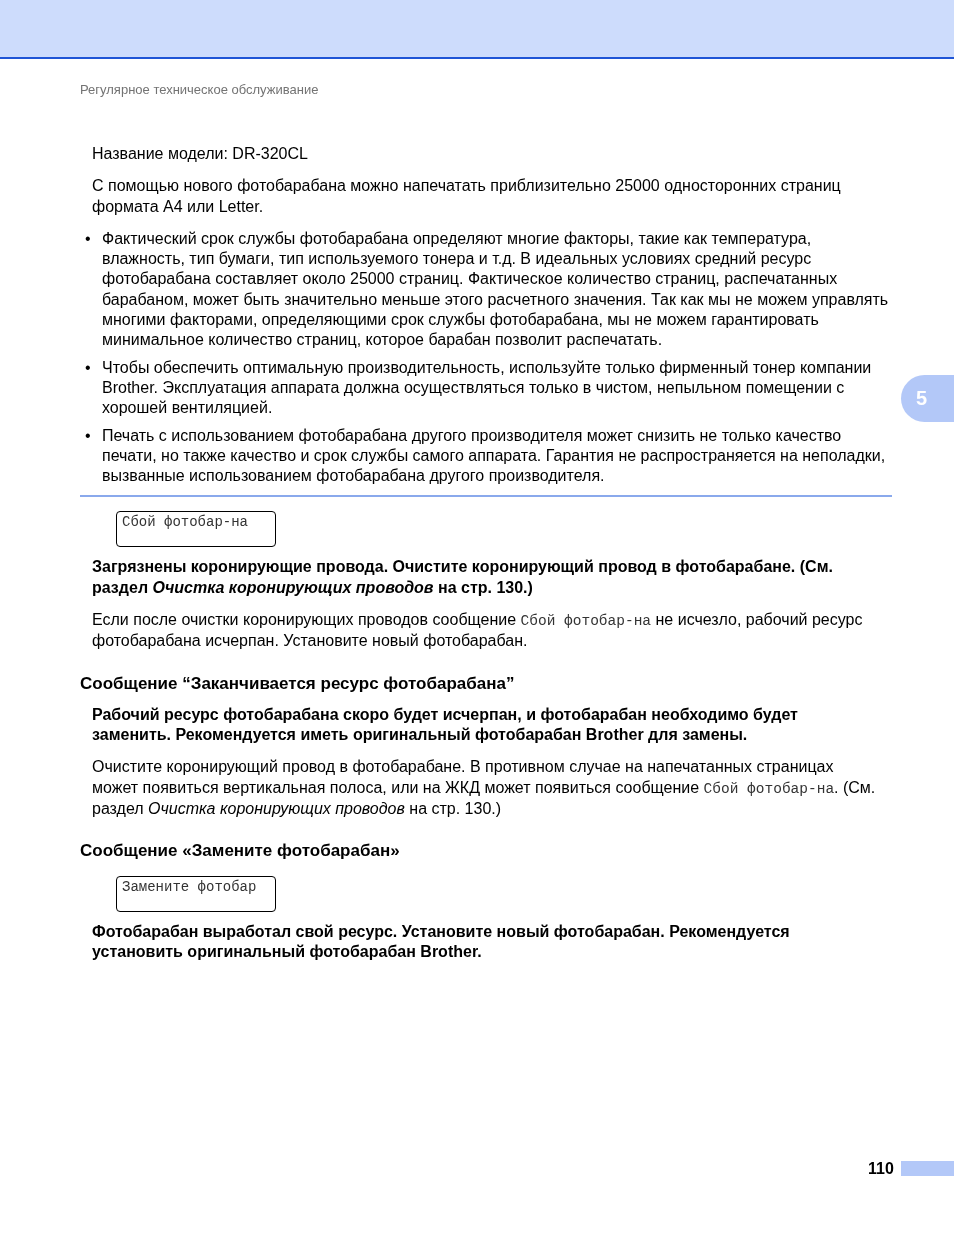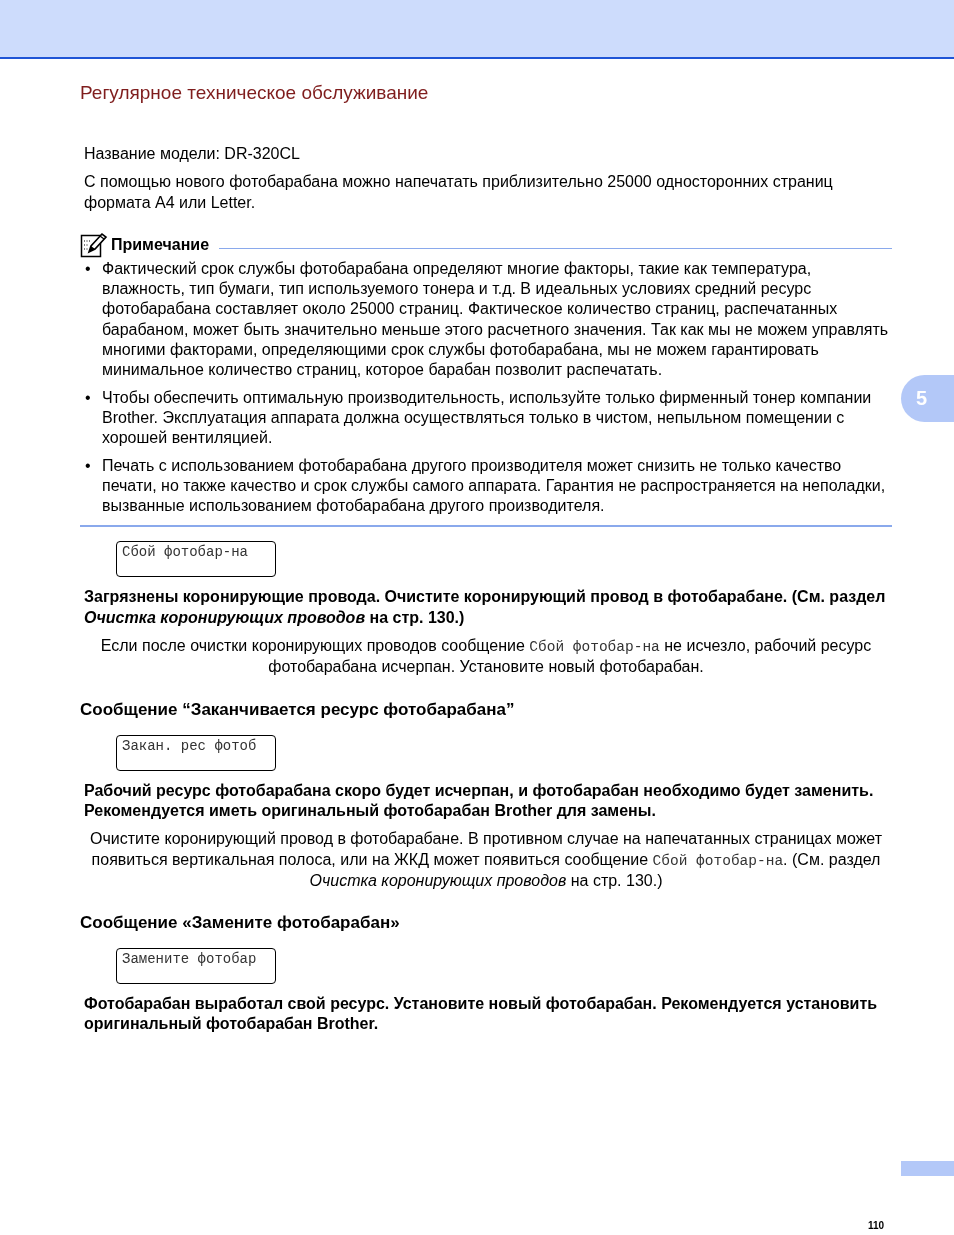--- a/index.html
+++ b/index.html
@@ -6,28 +6,28 @@
   body {
     width: 954px; height: 1235px; position: relative; overflow: hidden;
     background: #ffffff; color: #000;
     font-family: "Liberation Sans", sans-serif;
   }
   .top-band {
     position: absolute; left: 0; top: 0; width: 954px; height: 57px;
     background: #cddcfc; border-bottom: 2px solid #1f55d6;
   }
   .running-head {
-    position: absolute; left: 80px; top: 82px; font-size: 19px; color: #7f1d1d;
+    position: absolute; left: 80px; top: 82px; font-size: 13px; color: #737373;
   }
   .content { position: absolute; left: 80px; top: 132px; width: 812px; }
   h1.title {
     font-size: 20px; font-weight: bold; margin: 0; padding: 4px 0 5px 0;
     border-bottom: 3px solid #8aa9ec; line-height: 24px;
   }
-  p { margin: 4px; font-size: 16px; line-height: 20.3px; }
+  p { margin: 12px; font-size: 16px; line-height: 20.3px; }
   .p-model { margin-top: 12px; }
   .p-intro { margin-top: 8px; }
   .note-head {
     display: flex; align-items: center; margin-top: 19px; height: 26px;
   }
   .note-icon { width: 28px; height: 26px; display: inline-block; }
   .note-label { font-weight: bold; font-size: 16px; margin-left: 3px; margin-right: 10px; }
   .note-rule { flex: 1; height: 0; border-top: 1px solid #8aa9ec; margin-top: 8px; }
   ul.note-list { list-style: none; margin: 0; padding: 0 0 0 0; }
   ul.note-list li {
@@ -39,65 +39,50 @@
   .note-end { border-top: 2px solid #8aa9ec; margin-top: 9px; }
   h2 { font-size: 17px; font-weight: bold; margin: 0; line-height: 22px; }
   .h2-a { margin-top: 19px; }
   .lcd {
     margin: 14px 0 0 36px; width: 160px; height: 36px;
     border: 1px solid #000; border-radius: 4px; box-sizing: border-box;
     font-family: "Liberation Mono", monospace; font-size: 14px; color: #333;
     padding: 2px 0 0 5px; line-height: 17px;
   }
   .after-lcd { margin-top: 10px; font-weight: bold; }
-  .p-gap { margin-top: 8px; text-align: center; }
+  .p-gap { margin-top: 8px; }
   .mono { font-family: "Liberation Mono", monospace; font-size: 14.5px; color: #333; }
   .h2-b { margin-top: 21px; }
   .chapter-tab {
     position: absolute; left: 901px; top: 375px; width: 60px; height: 47px;
     background: #b3c8f8; border-radius: 24px 0 0 24px;
     color: #fff; font-weight: bold; font-size: 20px;
     display: flex; align-items: center; padding-left: 15px; box-sizing: border-box;
   }
   .page-num {
-    position: absolute; left: 868px; top: 1220px; font-size: 10px; font-weight: bold;
+    position: absolute; left: 868px; top: 1160px; font-size: 16px; font-weight: bold;
   }
   .page-bar {
     position: absolute; left: 901px; top: 1161px; width: 53px; height: 15px; background: #b3c8f8;
   }
 </style>
 </head>
 <body>
 
 <div class="top-band"></div>
 <div class="running-head">Регулярное техническое обслуживание</div>
 
 <div class="chapter-tab">
   <span>5</span>
 </div>
 
 <div class="content">
   <p class="p-model">Название модели: DR-320CL</p>
   <p class="p-intro">С помощью нового фотобарабана можно напечатать приблизительно 25000 односторонних страниц формата A4 или Letter.</p>
 
-  <div class="note-head">
-    <span class="note-icon">
-      <svg width="28" height="26" viewBox="0 0 28 26">
-        <rect x="1.5" y="3.5" width="19" height="21" fill="#fff" stroke="#000" stroke-width="1.5"></rect>
-        <line x1="4" y1="9" x2="10" y2="9" stroke="#000" stroke-width="1" stroke-dasharray="1,1.5"></line>
-        <line x1="4" y1="13" x2="9" y2="13" stroke="#000" stroke-width="1" stroke-dasharray="1,1.5"></line>
-        <line x1="4" y1="17" x2="8" y2="17" stroke="#000" stroke-width="1" stroke-dasharray="1,1.5"></line>
-        <path d="M9 20 L11 14 L22 2 L26 5 L15 17 Z" fill="#fff" stroke="#000" stroke-width="1.6"></path>
-        <line x1="20" y1="4" x2="24" y2="7" stroke="#000" stroke-width="1.2"></line>
-        <path d="M9 20 L11 14 L15 17 Z" fill="#000"></path>
-      </svg>
-    </span>
-    <span class="note-label">Примечание</span>
-    <span class="note-rule"></span>
-  </div>
 
   <ul class="note-list">
     <li>
       <span class="bullet">•</span>
       <span>Фактический срок службы фотобарабана определяют многие факторы, такие как температура, влажность, тип бумаги, тип используемого тонера и т.д. В идеальных условиях средний ресурс фотобарабана составляет около 25000 страниц. Фактическое количество страниц, распечатанных барабаном, может быть значительно меньше этого расчетного значения. Так как мы не можем управлять многими факторами, определяющими срок службы фотобарабана, мы не можем гарантировать минимальное количество страниц, которое барабан позволит распечатать.</span>
     </li>
     <li>
       <span class="bullet">•</span>
       <span>Чтобы обеспечить оптимальную производительность, используйте только фирменный тонер компании Brother. Эксплуатация аппарата должна осуществляться только в чистом, непыльном помещении с хорошей вентиляцией.</span>
     </li>
@@ -110,21 +95,20 @@
 
   <div class="lcd">Сбой фотобар-на</div>
   <p class="after-lcd">
     <span>Загрязнены коронирующие провода. Очистите коронирующий провод в фотобарабане. (См. раздел </span><i>Очистка коронирующих проводов</i><span> на стр. 130.)</span>
   </p>
   <p class="p-gap">
     <span>Если после очистки коронирующих проводов сообщение </span><span class="mono">Сбой фотобар-на</span><span> не исчезло, рабочий ресурс фотобарабана исчерпан. Установите новый фотобарабан.</span>
   </p>
 
   <h2 class="h2-b">Сообщение “Заканчивается ресурс фотобарабана”</h2>
-  <div class="lcd">Закан. рес фотоб</div>
   <p class="after-lcd">Рабочий ресурс фотобарабана скоро будет исчерпан, и фотобарабан необходимо будет заменить. Рекомендуется иметь оригинальный фотобарабан Brother для замены.</p>
   <p class="p-gap">
     <span>Очистите коронирующий провод в фотобарабане. В противном случае на напечатанных страницах может появиться вертикальная полоса, или на ЖКД может появиться сообщение </span><span class="mono">Сбой фотобар-на</span><span>. (См. раздел </span><i>Очистка коронирующих проводов</i><span> на стр. 130.)</span>
   </p>
 
   <h2 class="h2-b">Сообщение «Замените фотобарабан»</h2>
   <div class="lcd">Замените фотобар</div>
   <p class="after-lcd">Фотобарабан выработал свой ресурс. Установите новый фотобарабан. Рекомендуется установить оригинальный фотобарабан Brother.</p>
 </div>
 

